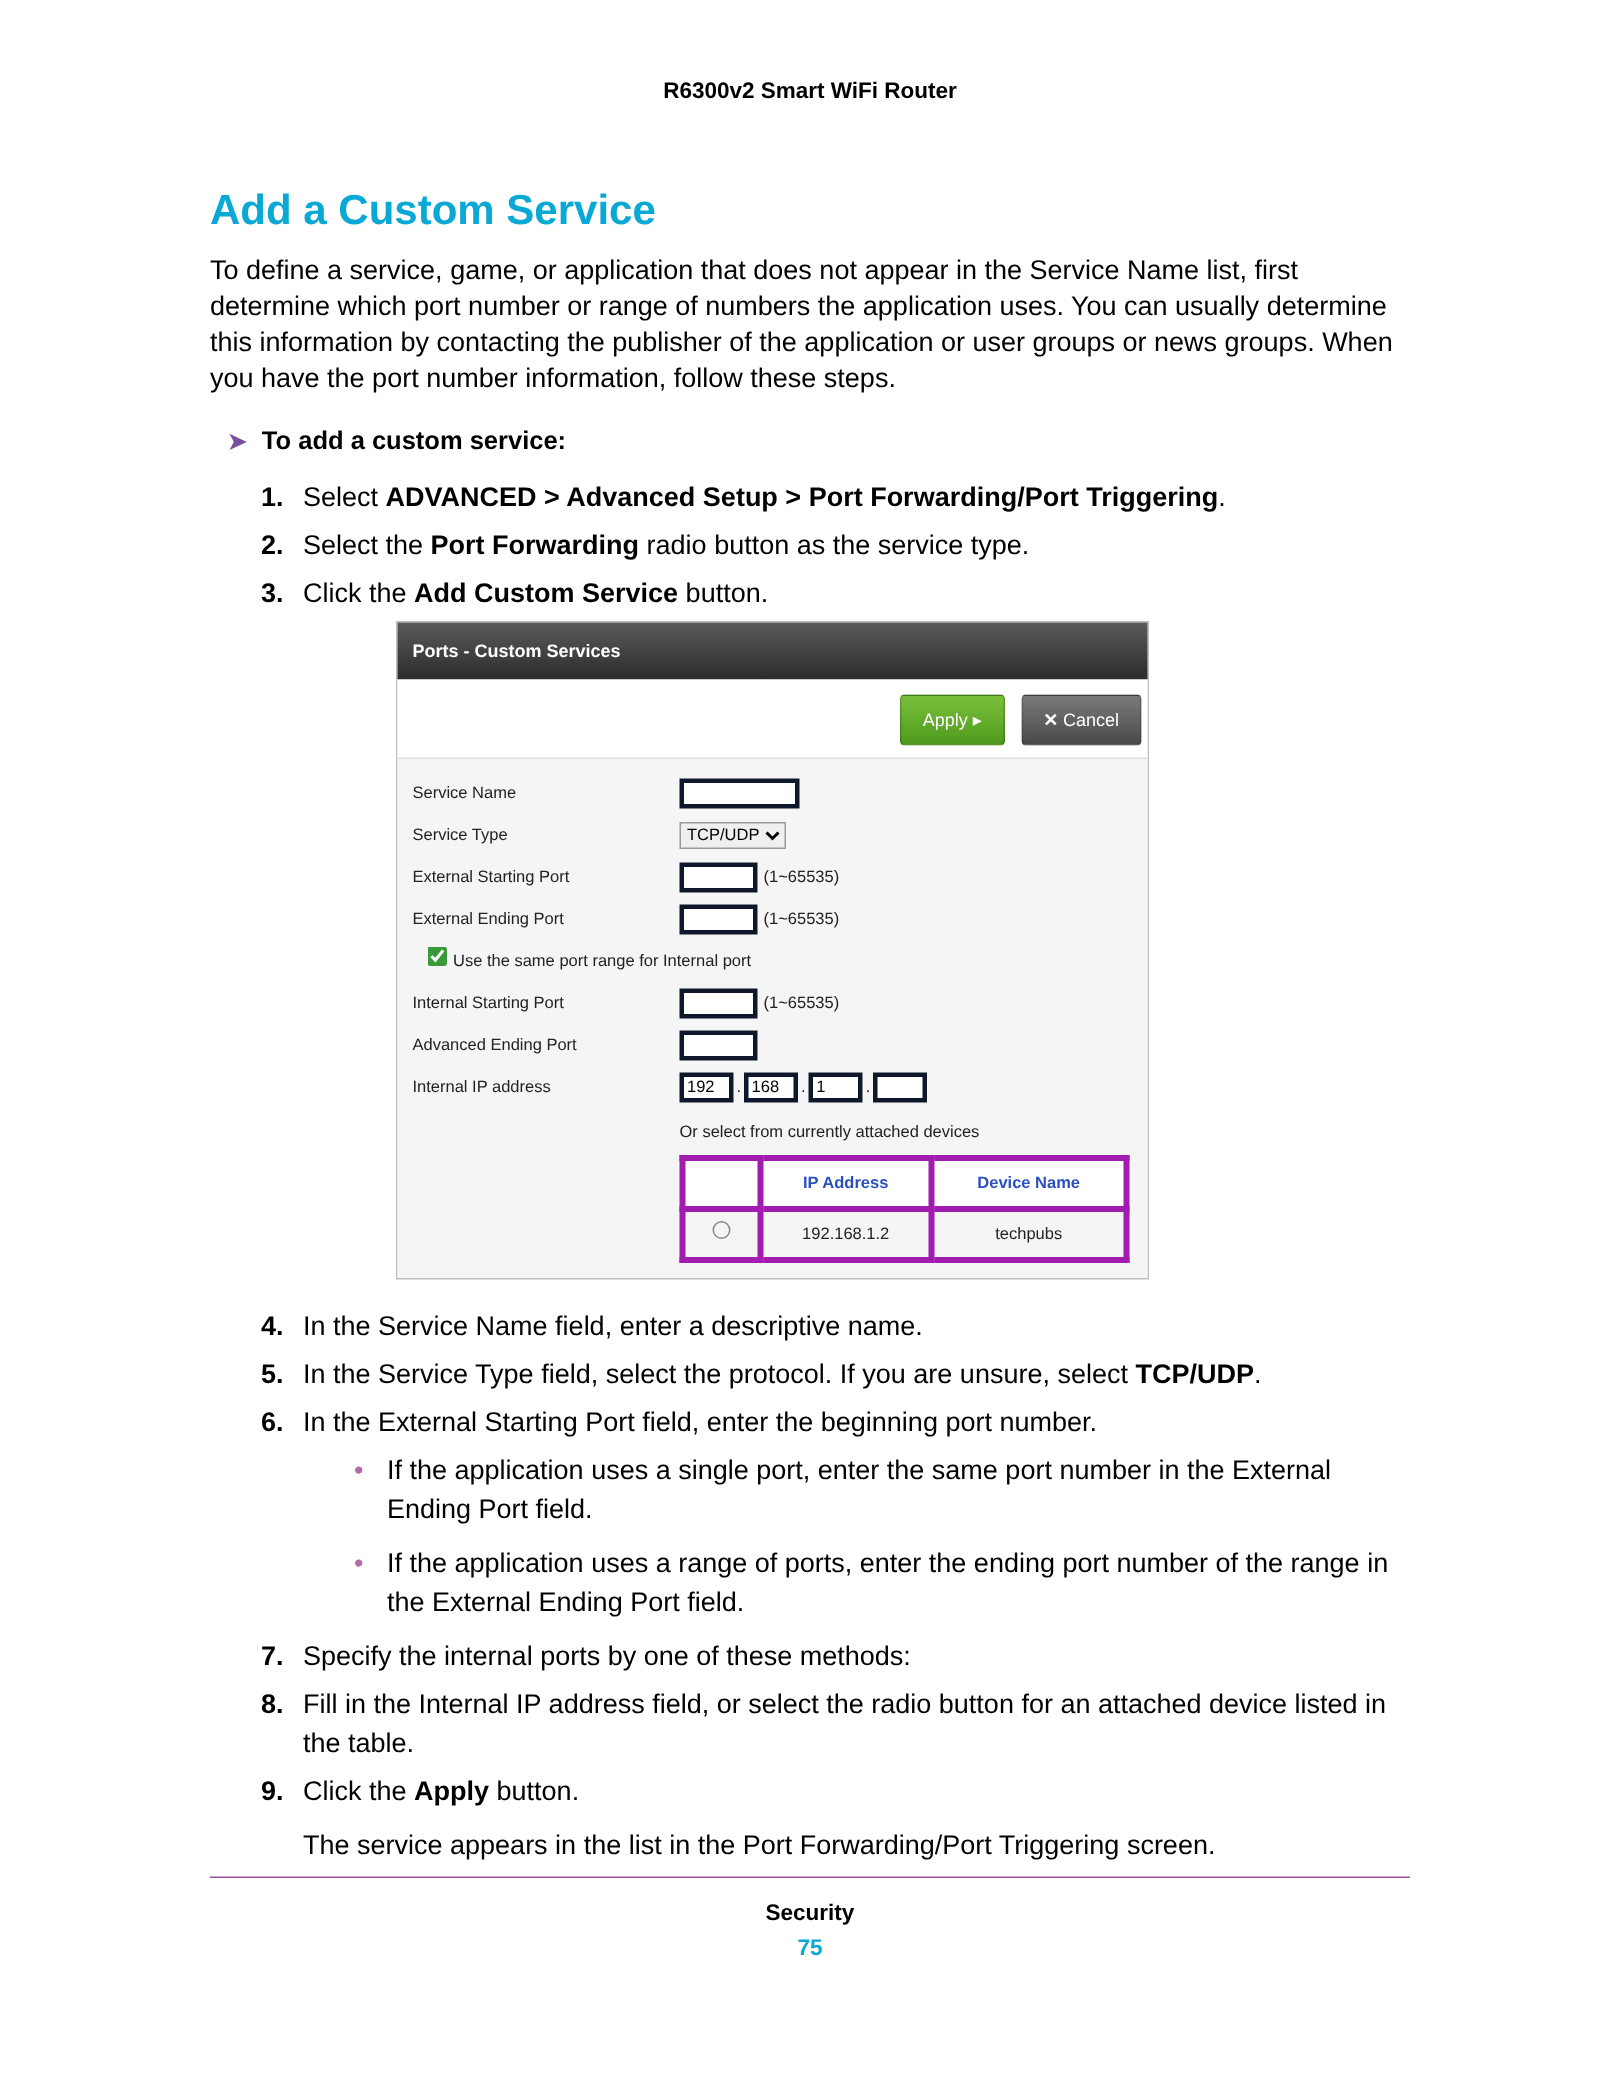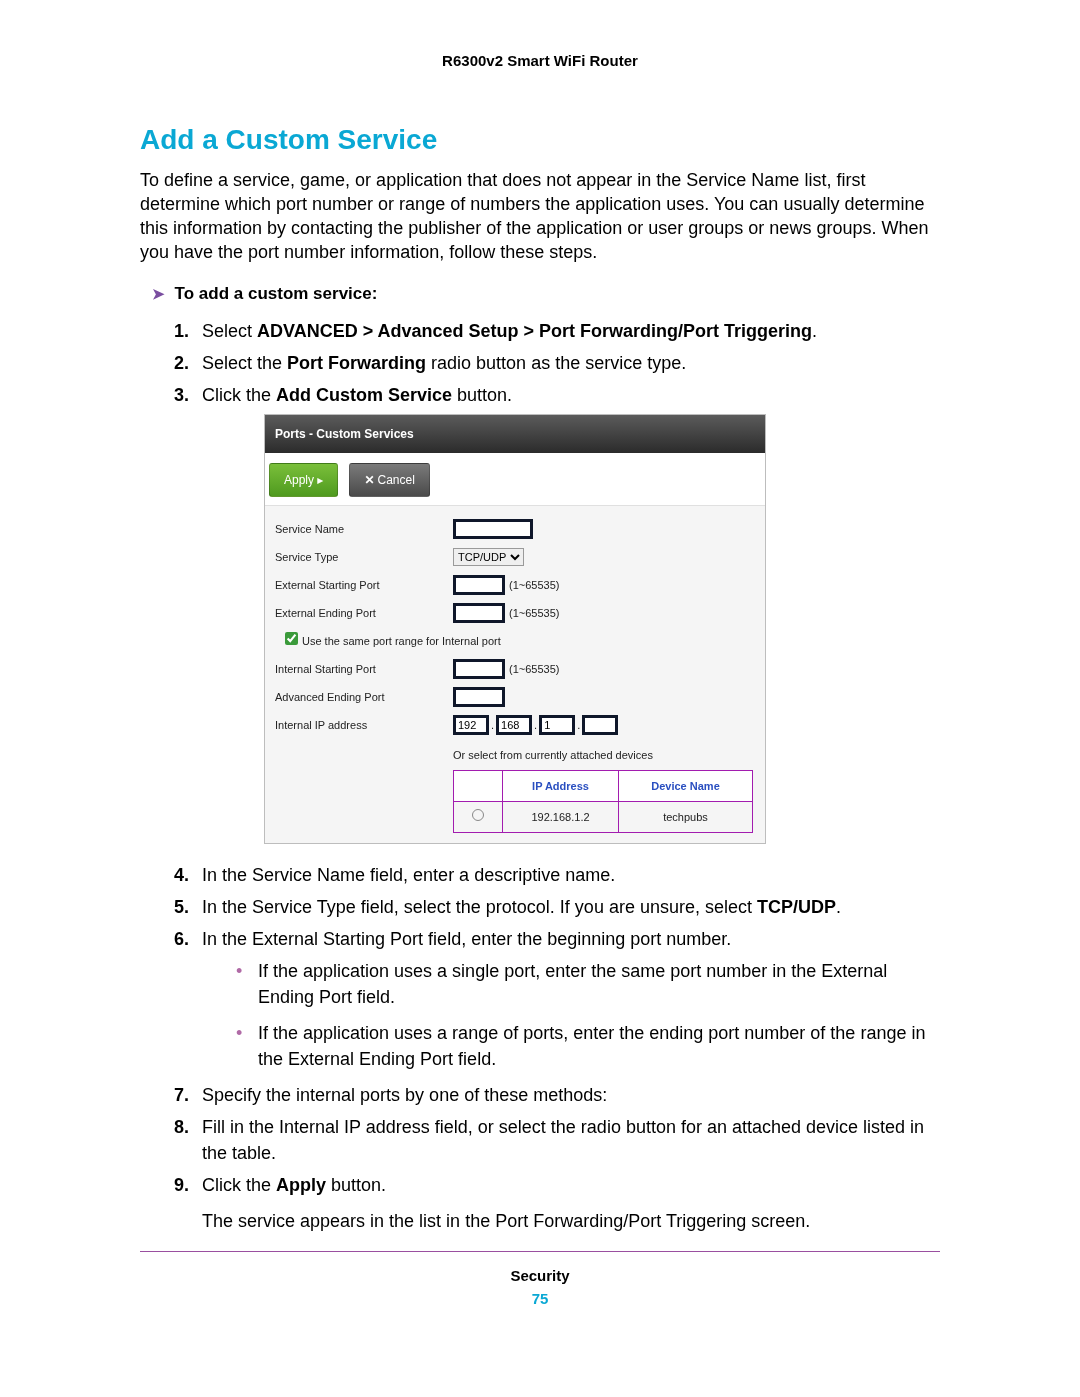--- a/index.html
+++ b/index.html
@@ -21,38 +21,38 @@
   ol.steps > li .num { position:absolute; left:0; font-weight:bold; }
 
   ul.bullets { list-style:none; margin:6px 0 0 34px; padding:0; }
   ul.bullets > li { font-size:18px; line-height:26px; margin:0 0 10px 0; padding-left:22px; position:relative; }
   ul.bullets > li::before { content:"•"; position:absolute; left:0; color:#b06aa6; font-size:18px; }
 
   .screenshot-wrap { margin:6px 0 18px 62px; }
 
   .ss { width:500px; border:1px solid #bdbdbd; font-family:Arial, Helvetica, sans-serif; font-size:11px; color:#222; }
   .ss-titlebar { background:linear-gradient(#5b5b5b,#2b2b2b); color:#fff; font-weight:bold; font-size:12px; padding:6px 10px; }
-  .ss-btnrow { text-align:left; padding:10px 0 8px 0; background:#fff; border-bottom:1px solid #e0e0e0; }
+  .ss-btnrow { text-align:right; padding:10px 0 8px 0; background:#fff; border-bottom:1px solid #e0e0e0; }
   .ss-btn { display:inline-block; padding:3px 14px; border-radius:3px; font-size:12px; color:#fff; margin:0 4px; border:1px solid rgba(0,0,0,.2); }
   .ss-btn.apply { background:linear-gradient(#7abf3a,#4f9a1f); }
   .ss-btn.cancel { background:linear-gradient(#7a7a7a,#4a4a4a); }
   .ss-btn .x { font-weight:bold; margin-right:3px; }
   .ss-form { background:#f5f5f5; padding:8px 10px 10px 10px; }
   .ss-row { display:flex; align-items:center; margin:2px 0; }
   .ss-lab { width:178px; }
   .ss-lab.indent { padding-left:6px; }
   .ss-val input[type=text] { border:3px solid #0f172a; height:14px; font-size:11px; padding:0 2px; }
   .ss-val .hint { margin-left:4px; }
   .ss-val select { border:1px solid #9a9a9a; font-size:11px; height:18px; }
   .ss-chk { margin-right:4px; accent-color:#3a9a3a; }
   .ss-ip input { width:26px; text-align:left; }
   .ss-ip .dot { margin:0 2px; }
   .ss-or { margin:4px 0 2px 178px; font-size:11px; }
   .ss-table { margin-left:178px; border:1px solid #c9c9c9; width:300px; border-collapse:collapse; }
-  .ss-table th, .ss-table td { border:1px solid #a21caf; font-size:11px; padding:2px 4px; text-align:center;margin-left:18px; }
+  .ss-table th, .ss-table td { border:4px solid #a21caf; font-size:11px; padding:2px 4px; text-align:center;margin-left:18px; }
   .ss-table th { color:#2a4fc0; font-weight:bold; background:#fff; }
   .ss-table td.radio { width:40px; }
   .ss-radio { width:10px; height:10px; border:1px solid #888; border-radius:50%; display:inline-block; }
 
   .footer { position:absolute; left:140px; right:140px; bottom:90px; text-align:center; }
   .footer-line { border-top:1px solid #9a4fa0; height:1px; margin-bottom:14px; }
   .footer-sec { font-weight:bold; font-size:15px; }
   .footer-pn { color:#0aa8d4; font-weight:bold; font-size:15px; margin-top:6px; }
 
   b { font-weight:bold; }

